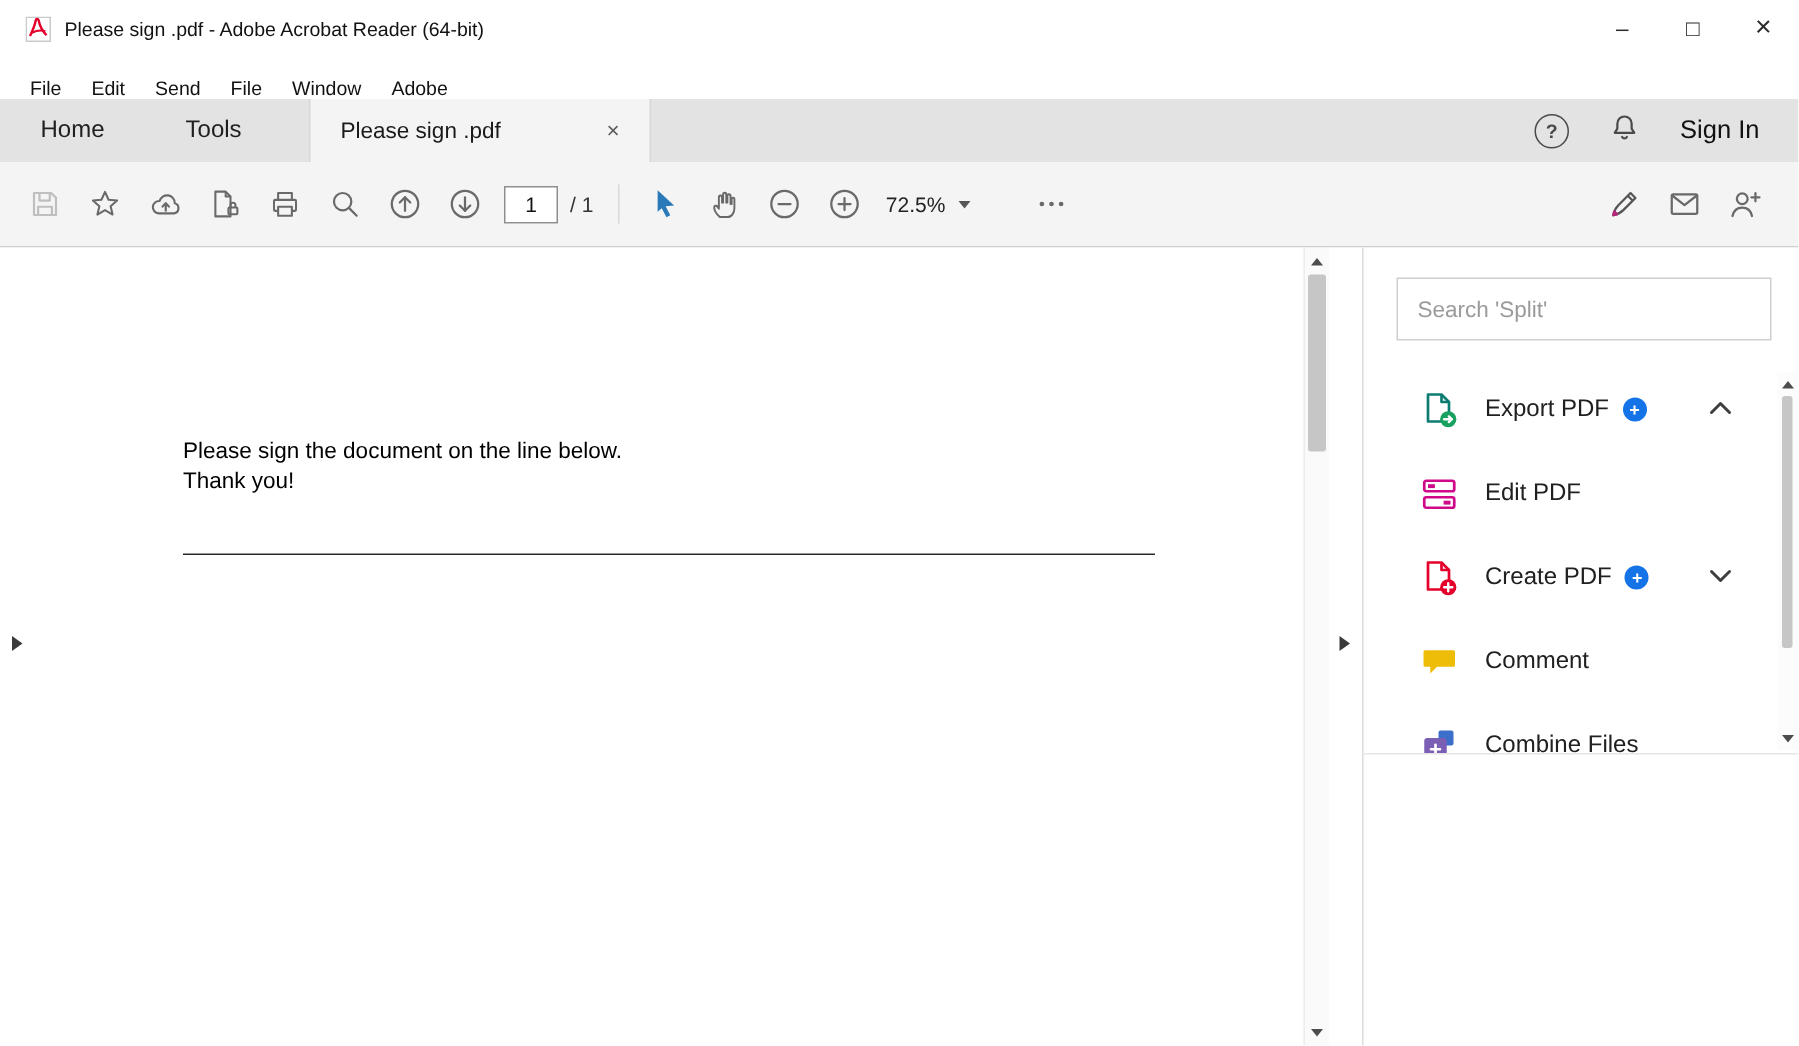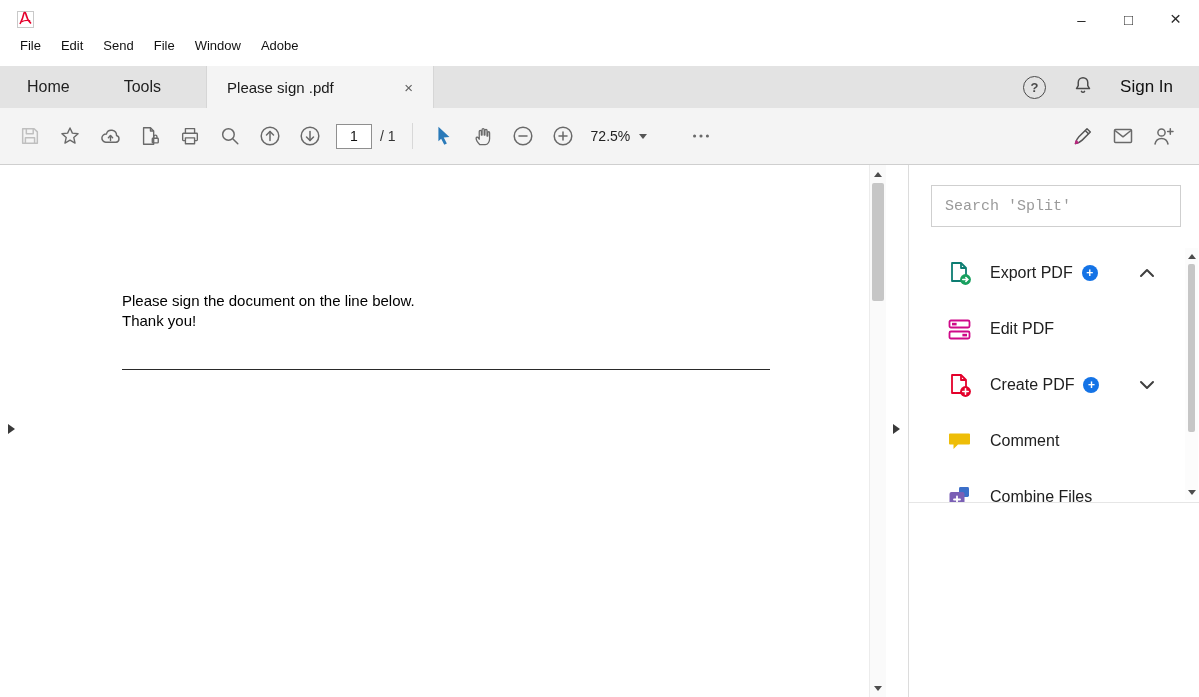--- a/index.html
+++ b/index.html
@@ -9,21 +9,21 @@
   
   .titlebar { height:38px; display:flex; align-items:center; background:#fff; }
   .app-icon { margin-left:17px; width:17px; height:17px; flex:0 0 auto; }
   .title-text { margin-left:9px; font-size:13px; color:#121212; }
   .win-controls { margin-left:auto; display:flex; height:100%; }
   .win-btn { width:47px; height:100%; display:flex; align-items:center; justify-content:center;
              font-size:15px; color:#2b2b2b; cursor:default; }
   .win-btn.close { font-size:19px; }
 
   
-  .menubar { height:28px; display:flex; align-items:flex-start; background:#fff; padding-left:10px; }
+  .menubar { height:28px; display:flex; align-items:flex-end; background:#fff; padding-left:10px; }
   .menu-item { padding:0 10px; font-size:13px; color:#121212; }
 
   
   .tabbar { height:42px; background:#e3e3e3; display:flex; align-items:stretch; }
   .nav-tab { display:flex; align-items:center; padding:0 27px; font-size:16px; color:#1f1f1f; }
   .doc-tab { display:flex; align-items:center; background:#f4f4f4; padding:0 20px;
              margin-left:18px; min-width:228px; border-left:1px solid #d6d6d6; border-right:1px solid #d6d6d6; }
   .doc-tab-label { font-size:15px; color:#1a1a1a; }
   .doc-tab-close { margin-left:auto; padding-left:16px; font-size:15px; color:#5f5f5f; }
   .tabbar-right { margin-left:auto; display:flex; align-items:center; padding-right:26px; gap:26px; }
@@ -75,21 +75,21 @@
   .sb-thumb { position:absolute; left:2px; width:12px; background:#c6c6c6; border-radius:2px; }
   .v-scrollbar .sb-thumb { top:18px; height:118px; }
 
   .gap-strip { width:22px; background:#fff; position:relative; }
   .gap-strip .pane-handle { left:7px; top:259px; }
 
   
   .tools-panel { width:291px; background:#fff; border-left:1px solid #dcdcdc; position:relative; }
   .search-box { position:absolute; left:22px; top:20px; width:250px; height:42px;
                 border:1px solid #cfcfcf; background:#fff; padding:0 13px;
-                font-size:15px; font-family:Liberation Mono, monospace; color:#333; }
+                font-size:15px; font-family:Liberation Sans, sans-serif; color:#333; }
   .search-box::placeholder { color:#9a9a9a; }
   .tool-list { position:absolute; left:0; top:80px; width:100%; height:258px; overflow:hidden;
                border-bottom:1px solid #e6e6e6; }
   .tool-item { height:56px; display:flex; align-items:center; padding-left:37px; position:relative; }
   .tool-icon { width:27px; height:27px; flex:0 0 auto; }
   .tool-label { margin-left:17px; font-size:16px; color:#202020; }
   .addon-badge { margin-left:9px; width:16px; height:16px; border-radius:50%; background:#1473e6;
                  color:#fff; font-size:12px; font-weight:bold; display:flex; align-items:center;
                  justify-content:center; line-height:1; }
   .chevron { position:absolute; right:44px; top:50%; transform:translateY(-50%); color:#3f3f3f; }
@@ -101,20 +101,21 @@
 <body>
 
 <div class="titlebar">
   <span class="app-icon">
     <svg width="17" height="17" viewBox="0 0 17 17">
       <rect x="0.5" y="0.5" width="16" height="16" fill="#fff" stroke="#c9c9c9"></rect>
       <path d="M3 13c2-4 3.4-8 3.9-10.6.2-1 1.5-1 1.8 0C9.3 5.5 11 9.5 14 12.5" fill="none" stroke="#e4002b" stroke-width="1.6"></path>
       <path d="M4.2 10.8c3-1.4 6.5-1.8 9-1" fill="none" stroke="#e4002b" stroke-width="1.4"></path>
     </svg>
   </span>
+  <span class="title-text">Please sign .pdf - Adobe Acrobat Reader (64-bit)</span>
   <div class="win-controls">
     <div class="win-btn">–</div>
     <div class="win-btn">□</div>
     <div class="win-btn close">×</div>
   </div>
 </div>
 
 <div class="menubar">
   <span class="menu-item">File</span>
   <span class="menu-item">Edit</span>

